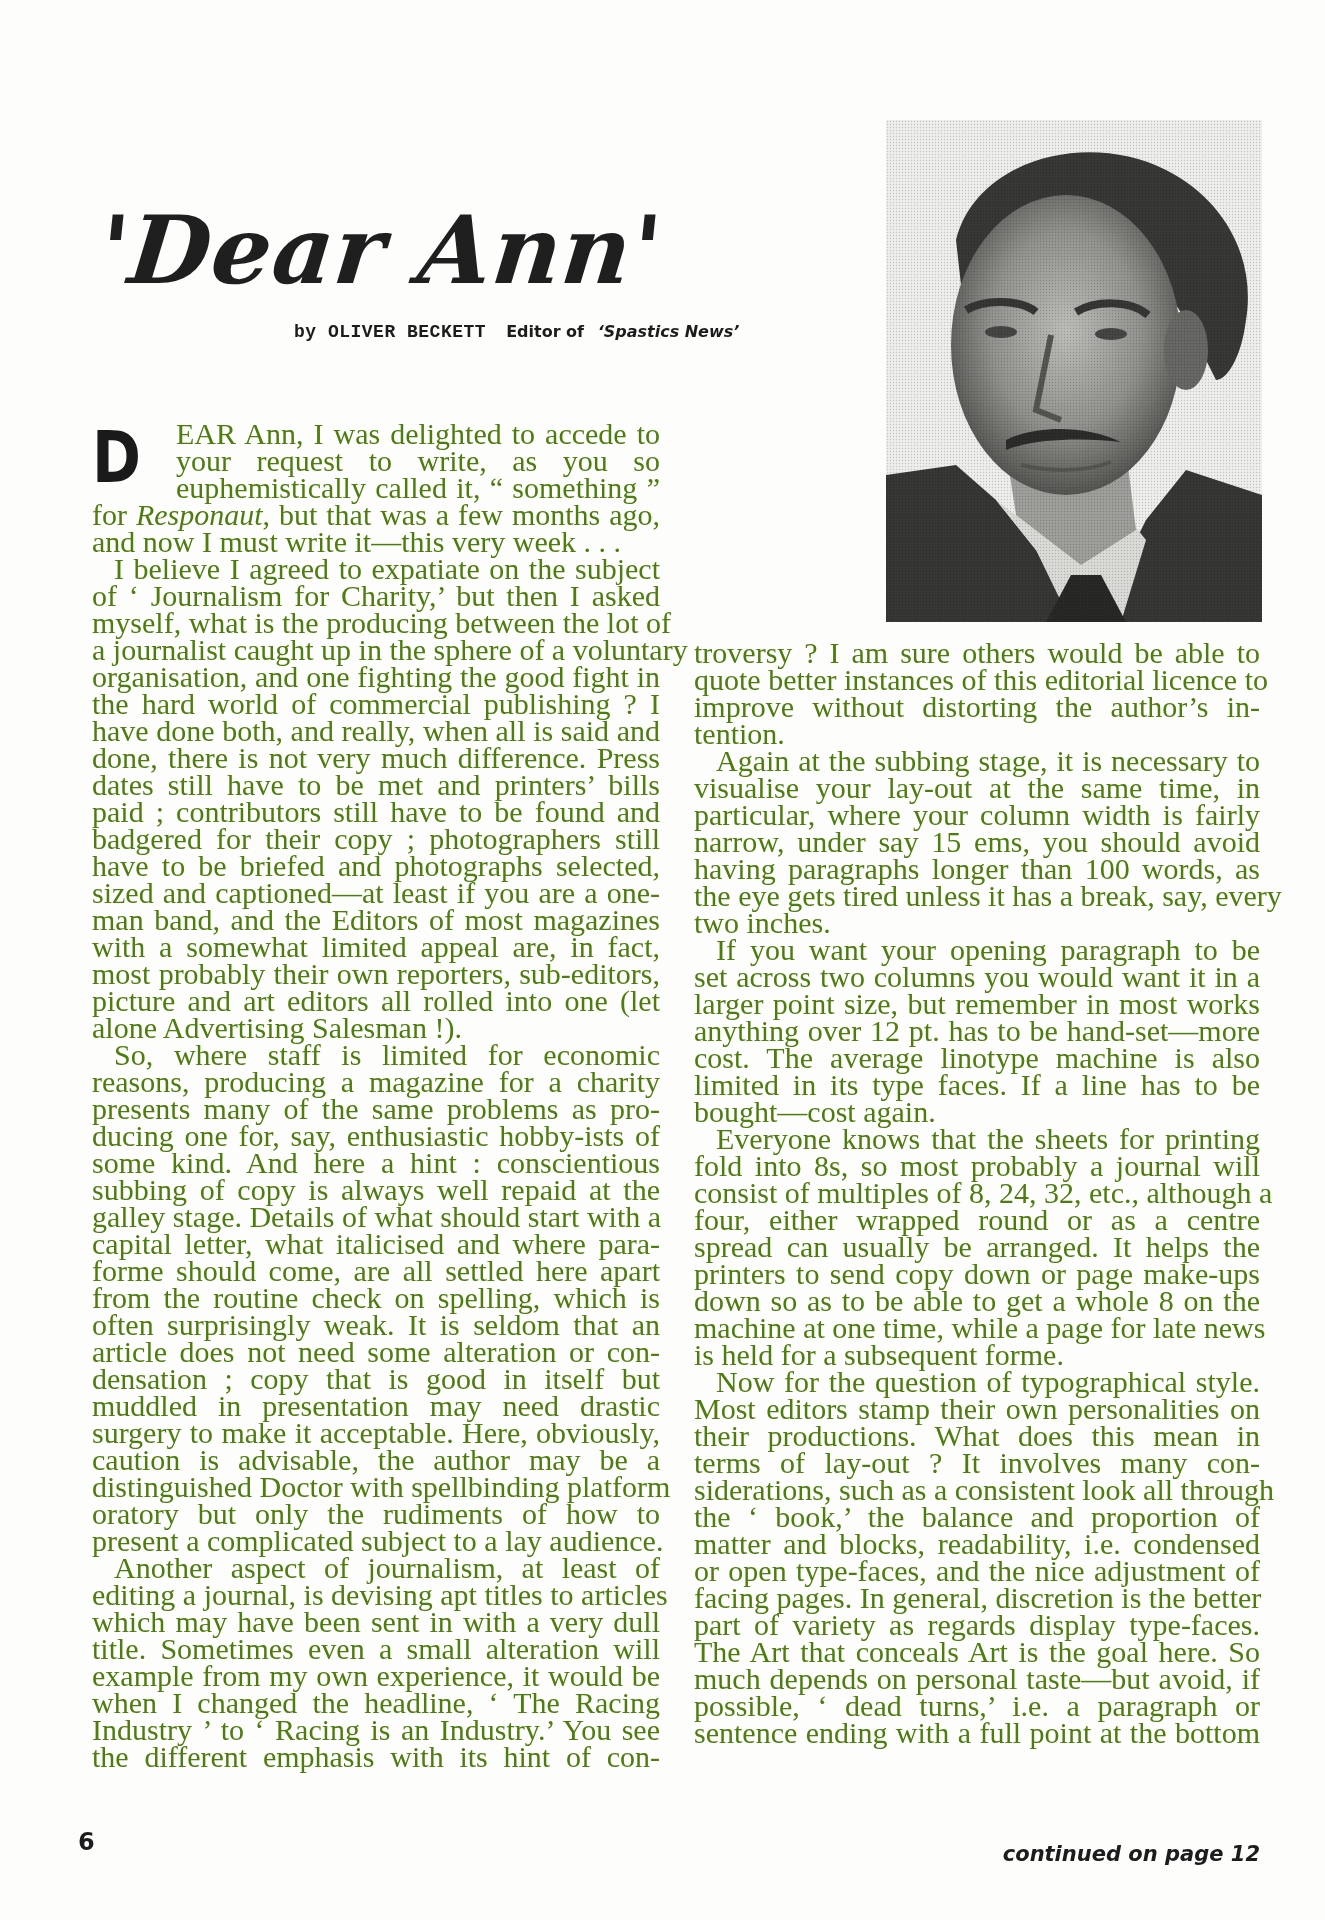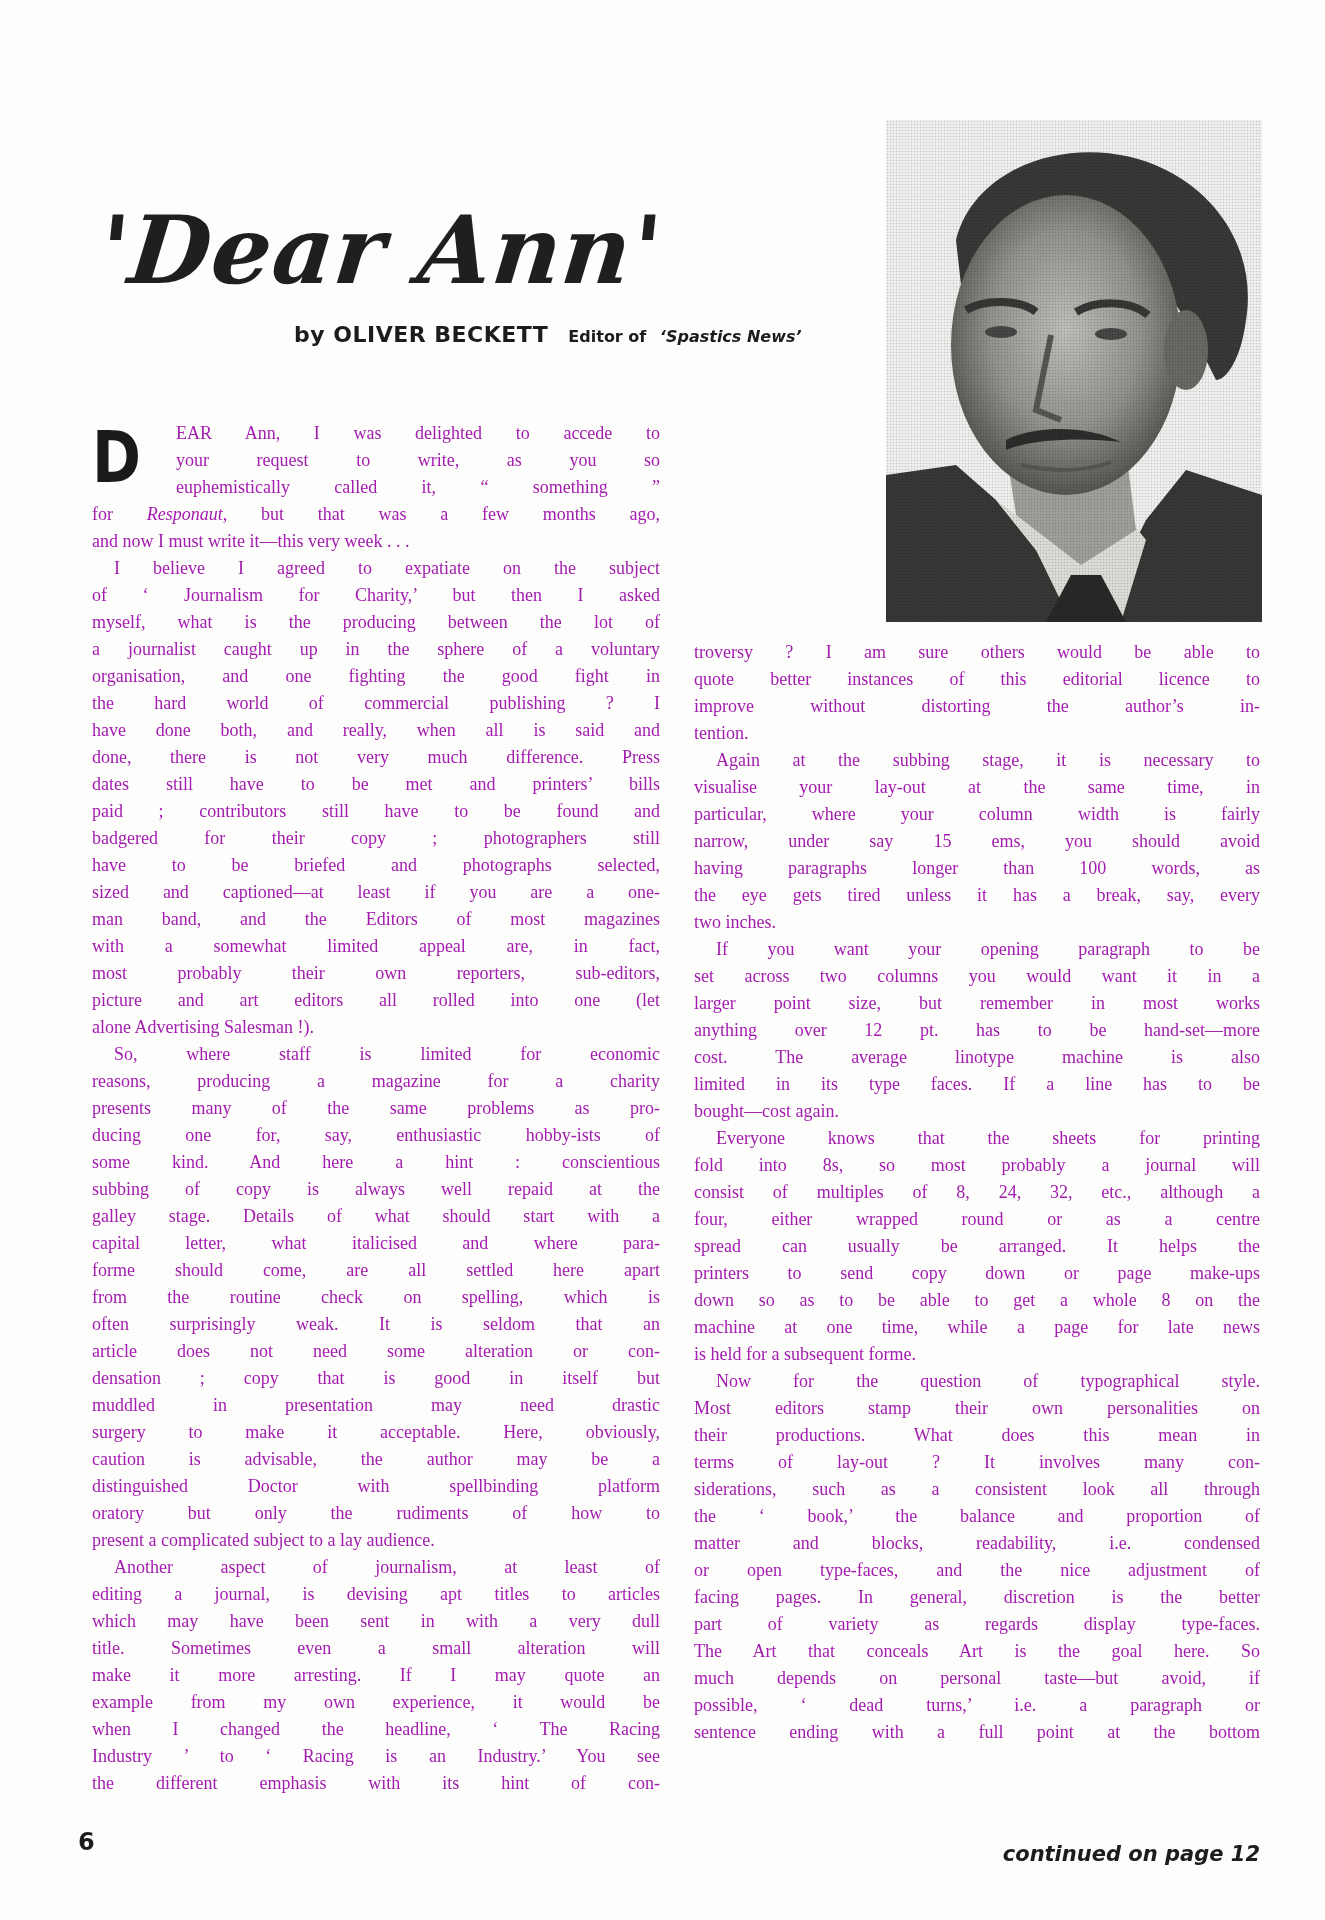--- a/index.html
+++ b/index.html
@@ -21,37 +21,37 @@
     transform: skewX(-6deg);
     white-space: nowrap;
     line-height: 1;
   }
   .byline {
     position: absolute; left: 294px; top: 322px;
     font-family: "DejaVu Sans", sans-serif;
     font-weight: bold; white-space: nowrap;
     color: #1c1c1c;
   }
-  .byline .author { font-size: 22px; letter-spacing: 0.5px; }
+  .byline .author { font-size: 18px; letter-spacing: 0.5px; font-family: Liberation Mono, monospace; }
   .byline .role { font-size: 16px; margin-left: 20px; }
   .byline .role i { font-style: italic; margin-left: 8px; }
 
   .photo {
     position: absolute; left: 886px; top: 120px;
     width: 376px; height: 502px;
     overflow: hidden;
   }
   .photo svg { display: block; width: 100%; height: 100%; }
 
   .col {
     position: absolute;
     font-family: "Liberation Serif", serif;
-    font-size: 18px;
+    font-size: 30px;
     line-height: 27px;
-    color: #a21caf;
+    color: #4d7c0f;
   }
   .col-left { left: 92px; top: 420px; width: 568px; }
   .col-right { left: 694px; top: 639px; width: 566px; }
 
   .ln {
     display: block; height: 27px;
     text-align: justify; text-align-last: justify;
     white-space: nowrap; overflow: visible;
   }
   .ln.last { text-align-last: left; }
@@ -177,21 +177,20 @@
     <span class="ln">muddled in presentation may need drastic</span>
     <span class="ln">surgery to make it acceptable.  Here, obviously,</span>
     <span class="ln">caution is advisable, the author may be a</span>
     <span class="ln">distinguished Doctor with spellbinding platform</span>
     <span class="ln">oratory but only the rudiments of how to</span>
     <span class="ln last">present a complicated subject to a lay audience.</span>
     <span class="ln indent">Another aspect of journalism, at least of</span>
     <span class="ln">editing a journal, is devising apt titles to articles</span>
     <span class="ln">which may have been sent in with a very dull</span>
     <span class="ln">title.  Sometimes even a small alteration will</span>
-    <span class="ln">make it more arresting.  If I may quote an</span>
     <span class="ln">example from my own experience, it would be</span>
     <span class="ln">when I changed the headline, ‘ The Racing</span>
     <span class="ln">Industry ’ to ‘ Racing is an Industry.’  You see</span>
     <span class="ln">the different emphasis with its hint of con-</span>
   </div>
 
   <div class="col col-right">
     <span class="ln">troversy ?  I am sure others would be able to</span>
     <span class="ln">quote better instances of this editorial licence to</span>
     <span class="ln">improve without distorting the author’s in-</span>

